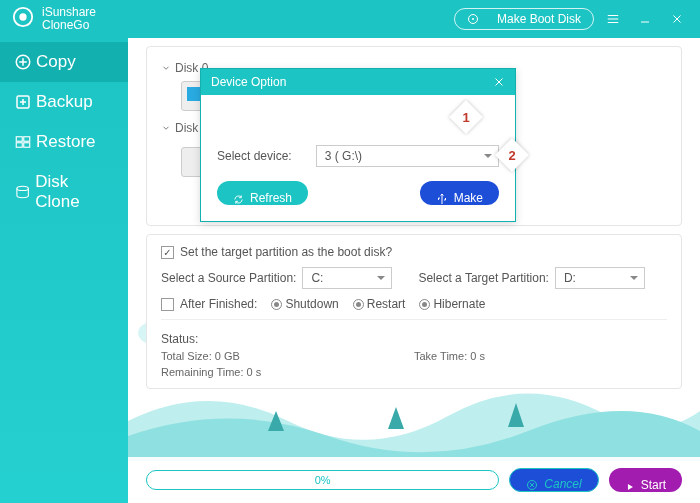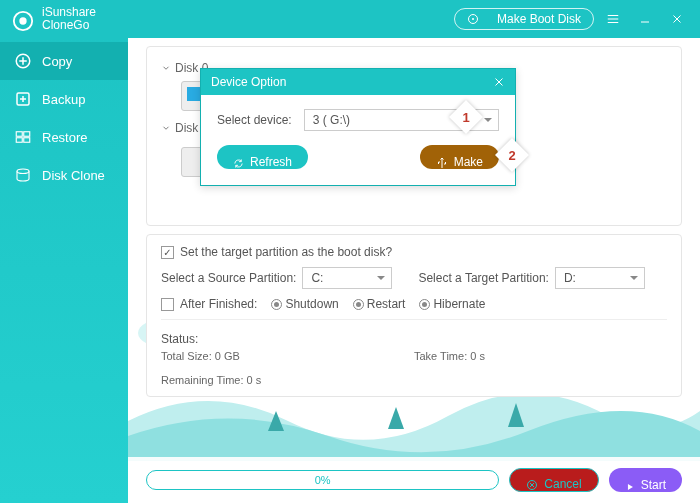--- a/index.html
+++ b/index.html
@@ -1,27 +1,27 @@
 <!DOCTYPE html>
 <html><head>
 <meta charset="utf-8">
 <style>
   * { box-sizing: border-box; margin: 0; padding: 0; font-family: "Segoe UI", Arial, sans-serif; }
   body { width: 700px; height: 503px; overflow: hidden; background: #fff; position: relative; }
   .titlebar { height: 38px; background: #1dc4c4; display: flex; align-items: center; color: #fff; padding: 0 10px 0 12px; }
-  .brand { display: flex; align-items: flex-end; gap: 8px; }
+  .brand { display: flex; align-items: flex-start; gap: 8px; }
   .brand-logo { width: 22px; height: 22px; }
   .brand-text { font-size: 12px; line-height: 13px; font-weight: 500; }
   .title-spacer { flex: 1; }
   .make-boot { border: 1px solid rgba(255,255,255,0.8); border-radius: 14px; padding: 3px 12px; display: flex; align-items: center; gap: 18px; font-size: 12px; cursor: pointer; }
   .tctrl { width: 26px; height: 26px; display: flex; align-items: center; justify-content: center; cursor: pointer; margin-left: 6px; }
 
   .main { display: flex; height: calc(503px - 38px); }
   .sidebar { width: 128px; background: linear-gradient(#1dc4c4, #25d0d0); color: #fff; padding-top: 4px; position: relative; }
-  .side-item { display: flex; align-items: center; gap: 10px; padding: 10px 14px; font-size: 13px; cursor: pointer; }
+  .side-item { display: flex; align-items: center; gap: 4px; padding: 10px 14px; font-size: 17px; cursor: pointer; }
   .side-item.active { background: #13b0b0; }
   .side-icon { width: 18px; height: 18px; }
 
   .content { flex: 1; background: #fff; position: relative; overflow: hidden; }
   .bg-hills { position: absolute; bottom: 42px; left: 0; right: 0; height: 90px; z-index: 0; }
   .cloud { position: absolute; border-radius: 50%; background: #bceeee; opacity: 0.6; }
 
   .panel { position: relative; margin: 8px 18px; background: #fff; border: 1px solid #e5e5e5; border-radius: 4px; padding: 10px 14px; z-index: 2; font-size: 12px; color: #555; }
   .panel.disks { min-height: 180px; }
   .disk-header { display: flex; align-items: center; gap: 4px; font-size: 12px; color: #666; margin-bottom: 6px; margin-top:4px;}
@@ -32,33 +32,33 @@
   .part-box { border: 1px solid #ccc; width: 80px; height: 20px; }
   .disk-meta { flex-direction: column; display:flex; gap:2px; }
 
   .optrow { display:flex; align-items:center; gap:6px; margin-bottom:8px; flex-wrap:wrap;}
   .checkbox { width:13px; height:13px; border:1px solid #999; display:inline-flex; align-items:center; justify-content:center; font-size:10px; color:#555;}
   .sel { border:1px solid #ccc; height:22px; padding:0 22px 0 8px; min-width:90px; display:flex; align-items:center; position:relative; background:#fff; font-size:12px; color:#555;}
   .sel::after { content:""; position:absolute; right:6px; top:8px; border:4px solid transparent; border-top-color:#888;}
   .radio { width:11px;height:11px;border:1px solid #888;border-radius:50%; display:inline-block; position:relative; margin-right:3px; vertical-align:middle;}
   .radio.sel-r::after{content:"";position:absolute;inset:2px;border-radius:50%;background:#888;}
   hr.div { border:none; border-top:1px solid #eee; margin:8px 0;}
-  .status-grid { display:grid; grid-template-columns:1fr 1fr; row-gap:12px; font-size:11px; color:#666;}
+  .status-grid { display:grid; grid-template-columns:1fr 1fr; row-gap:4px; font-size:11px; color:#666;}
 
   .footer { position:absolute; bottom:0; left:128px; right:0; height:46px; background:rgba(255,255,255,0.9); display:flex; align-items:center; padding:0 18px; gap:10px; z-index:3;}
   .progress { flex:1; height:20px; border:1px solid #1dc4c4; border-radius:10px; display:flex; align-items:center; justify-content:center; font-size:11px; color:#1dc4c4;}
   .pill-btn { border-radius:12px; height:24px; padding:0 16px; display:flex; align-items:flex-end; gap:6px; font-size:12px; cursor:pointer;}
-  .pill-outline { border:1px solid #1dc4c4; color:#1dc4c4; background:#b91c1c;}
-  .pill-fill { background:#8b5cf6; color:#fff;}
+  .pill-outline { border:1px solid #1dc4c4; color:#1dc4c4; background:#1d4ed8;font-style:italic;}
+  .pill-fill { background:#a21caf; color:#fff;}
 
   
   .modal { position:absolute; top:68px; left:200px; width:316px; background:#fff; border:1px solid #13b0b0; z-index:10; box-shadow:0 2px 8px rgba(0,0,0,0.15);}
   .modal-title { background:#1dc4c4; color:#fff; font-size:12px; padding:6px 10px; display:flex; align-items:center; justify-content:space-between;}
   .modal-body { padding:14px 16px 16px; font-size:12px; color:#555;}
-  .mb-row { display:flex; align-items:center; gap:12px; margin-bottom:14px;}
+  .mb-row { display:flex; align-items:center; gap:24px; margin-bottom:14px;margin-top:36px;}
   .sel-wide { flex:1; }
   .mb-actions { display:flex; justify-content:space-between; }
   .callout { position:absolute; width:24px; height:24px; background:#fff; transform:rotate(45deg); box-shadow:0 0 4px rgba(0,0,0,0.25); z-index:11;}
   .callout span { position:absolute; inset:0; transform:rotate(-45deg); display:flex; align-items:center; justify-content:center; font-weight:bold; color:#c0392b; font-size:13px;}
 </style>
 </head>
 <body>
 
 <div class="titlebar">
   <div class="brand">
@@ -238,21 +238,21 @@
           <span>3 (                   G:\)</span>
         </div>
     </div>
     <div class="mb-actions">
       <div class="pill-btn pill-fill" style="background:#1dc4c4">
         <svg width="11" height="11" viewBox="0 0 24 24">
             <path d="M4 12a8 8 0 0 1 14-5M20 12a8 8 0 0 1-14 5M18 3v5h-5M6 21v-5h5" fill="none" stroke="#fff" stroke-width="2"></path>
           </svg>
         <span>Refresh</span>
       </div>
-      <div class="pill-btn pill-fill" style="background:#a16207">
+      <div class="pill-btn pill-fill" style="background:#1d4ed8">
         <svg width="12" height="12" viewBox="0 0 24 24">
             <path d="M12 2v20M12 2l-3 3M12 2l3 3M8 10h-3v4M16 14h3v-4" fill="none" stroke="#fff" stroke-width="2"></path>
           </svg>
         <span>Make</span>
       </div>
     </div>
   </div>
 </div>
 <div class="callout" style="top:105px; left:454px">
     <span>1</span>

